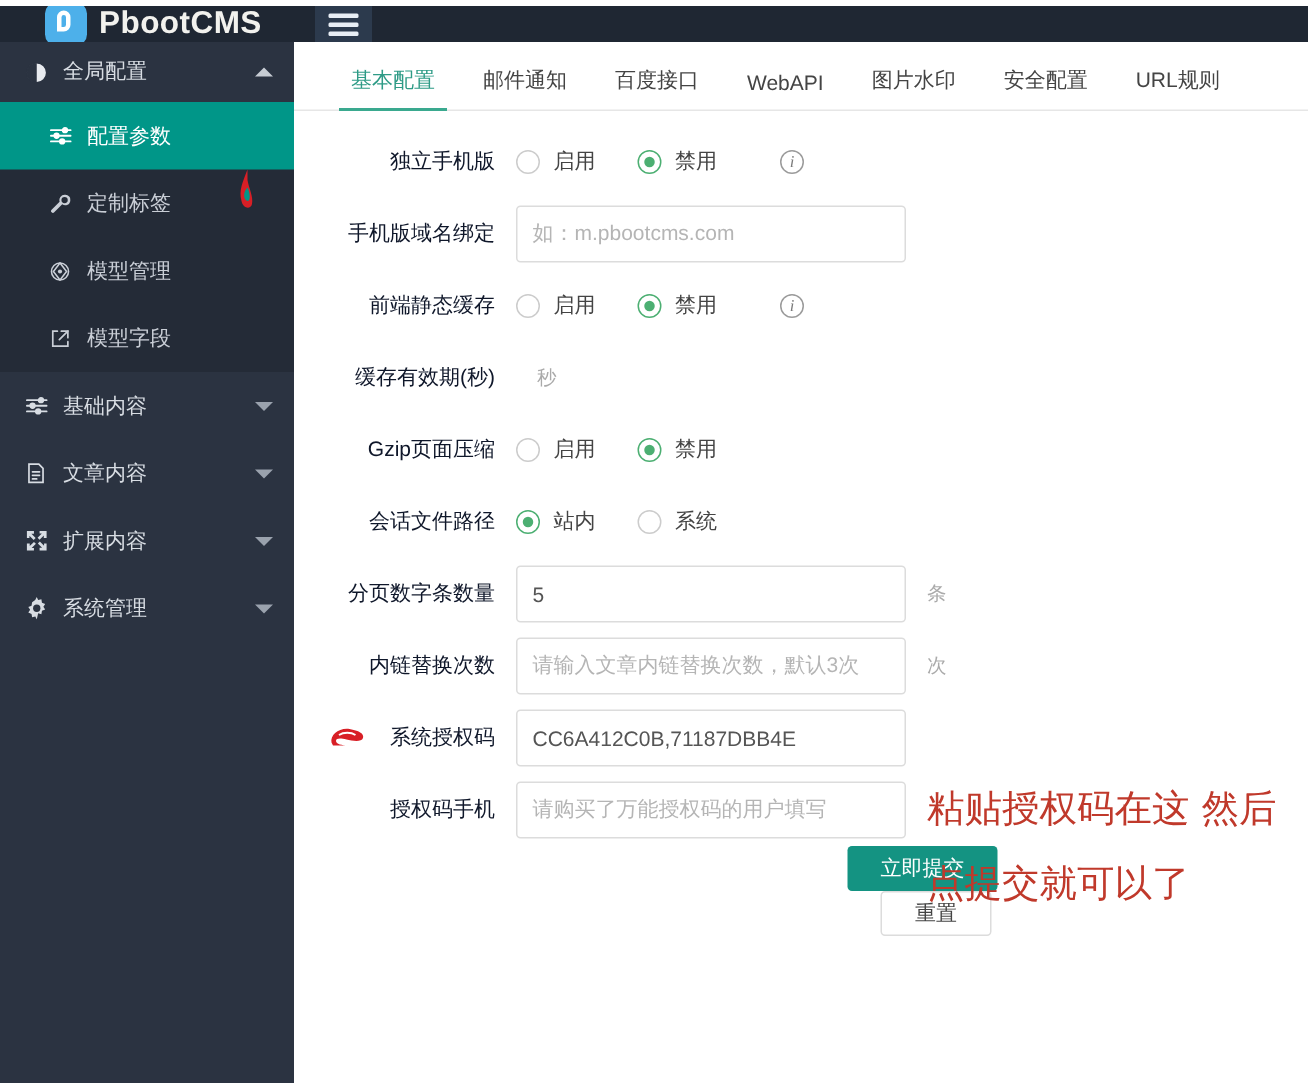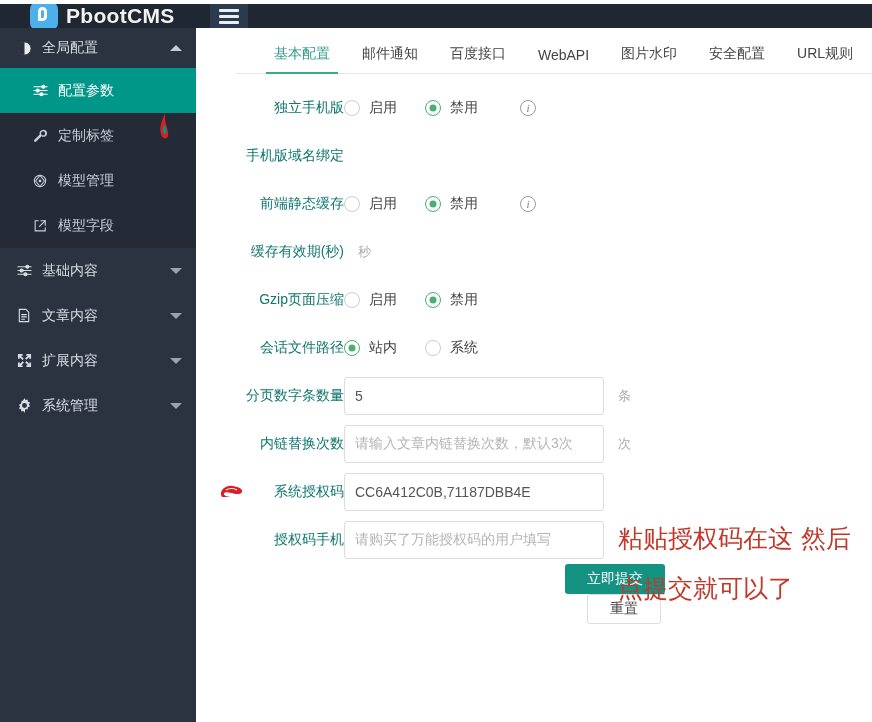--- a/index.html
+++ b/index.html
@@ -129,21 +129,20 @@
     width: 676px; height: 694px;
     background: #ffffff;
     overflow: hidden;
   }
   .tabs {
     height: 46px;
     display: flex; align-items: flex-end;
     border-bottom: 1px solid #e6e6e6;
     padding-left: 22px;
     box-sizing: border-box;
-    margin-left: 40px;
   }
   .tab {
     padding: 0 16px 10px 16px;
     font-size: 14px;
     color: #444;
     cursor: pointer;
     position: relative;
     white-space: nowrap;
   }
   .tab.active { color: #2e9b86; }
@@ -156,23 +155,24 @@
   }
   .form { padding-top: 10px; position: relative; }
   .row {
     display: flex; align-items: center;
     height: 48px;
   }
   .lbl {
     width: 148px;
     flex: 0 0 148px;
     text-align: right;
-    box-sizing: border-box;
-    font-size: 14px;
-    color: #0f766e;
+    padding-right: 14px;
+    box-sizing: border-box;
+    font-size: 14px;
+    color: #0f172a;
     white-space: nowrap;
     position: relative;
   }
   .lbl .key-ico {
     position: absolute;
     left: 22px; top: 50%;
     transform: translateY(-50%);
     width: 26px; height: 16px;
   }
   .input {
@@ -452,20 +452,21 @@
         <div class="radio">
           <span class="dot on"></span>
           <span>禁用</span>
         </div>
       </div>
       <span class="info">i</span>
     </div>
 
     <div class="row">
       <div class="lbl">手机版域名绑定</div>
+      <div class="input tall ph">如：m.pbootcms.com</div>
     </div>
 
     <div class="row">
       <div class="lbl">前端静态缓存</div>
       <div class="radio-set">
         <div class="radio">
           <span class="dot"></span>
           <span>启用</span>
         </div>
         <div class="radio">

